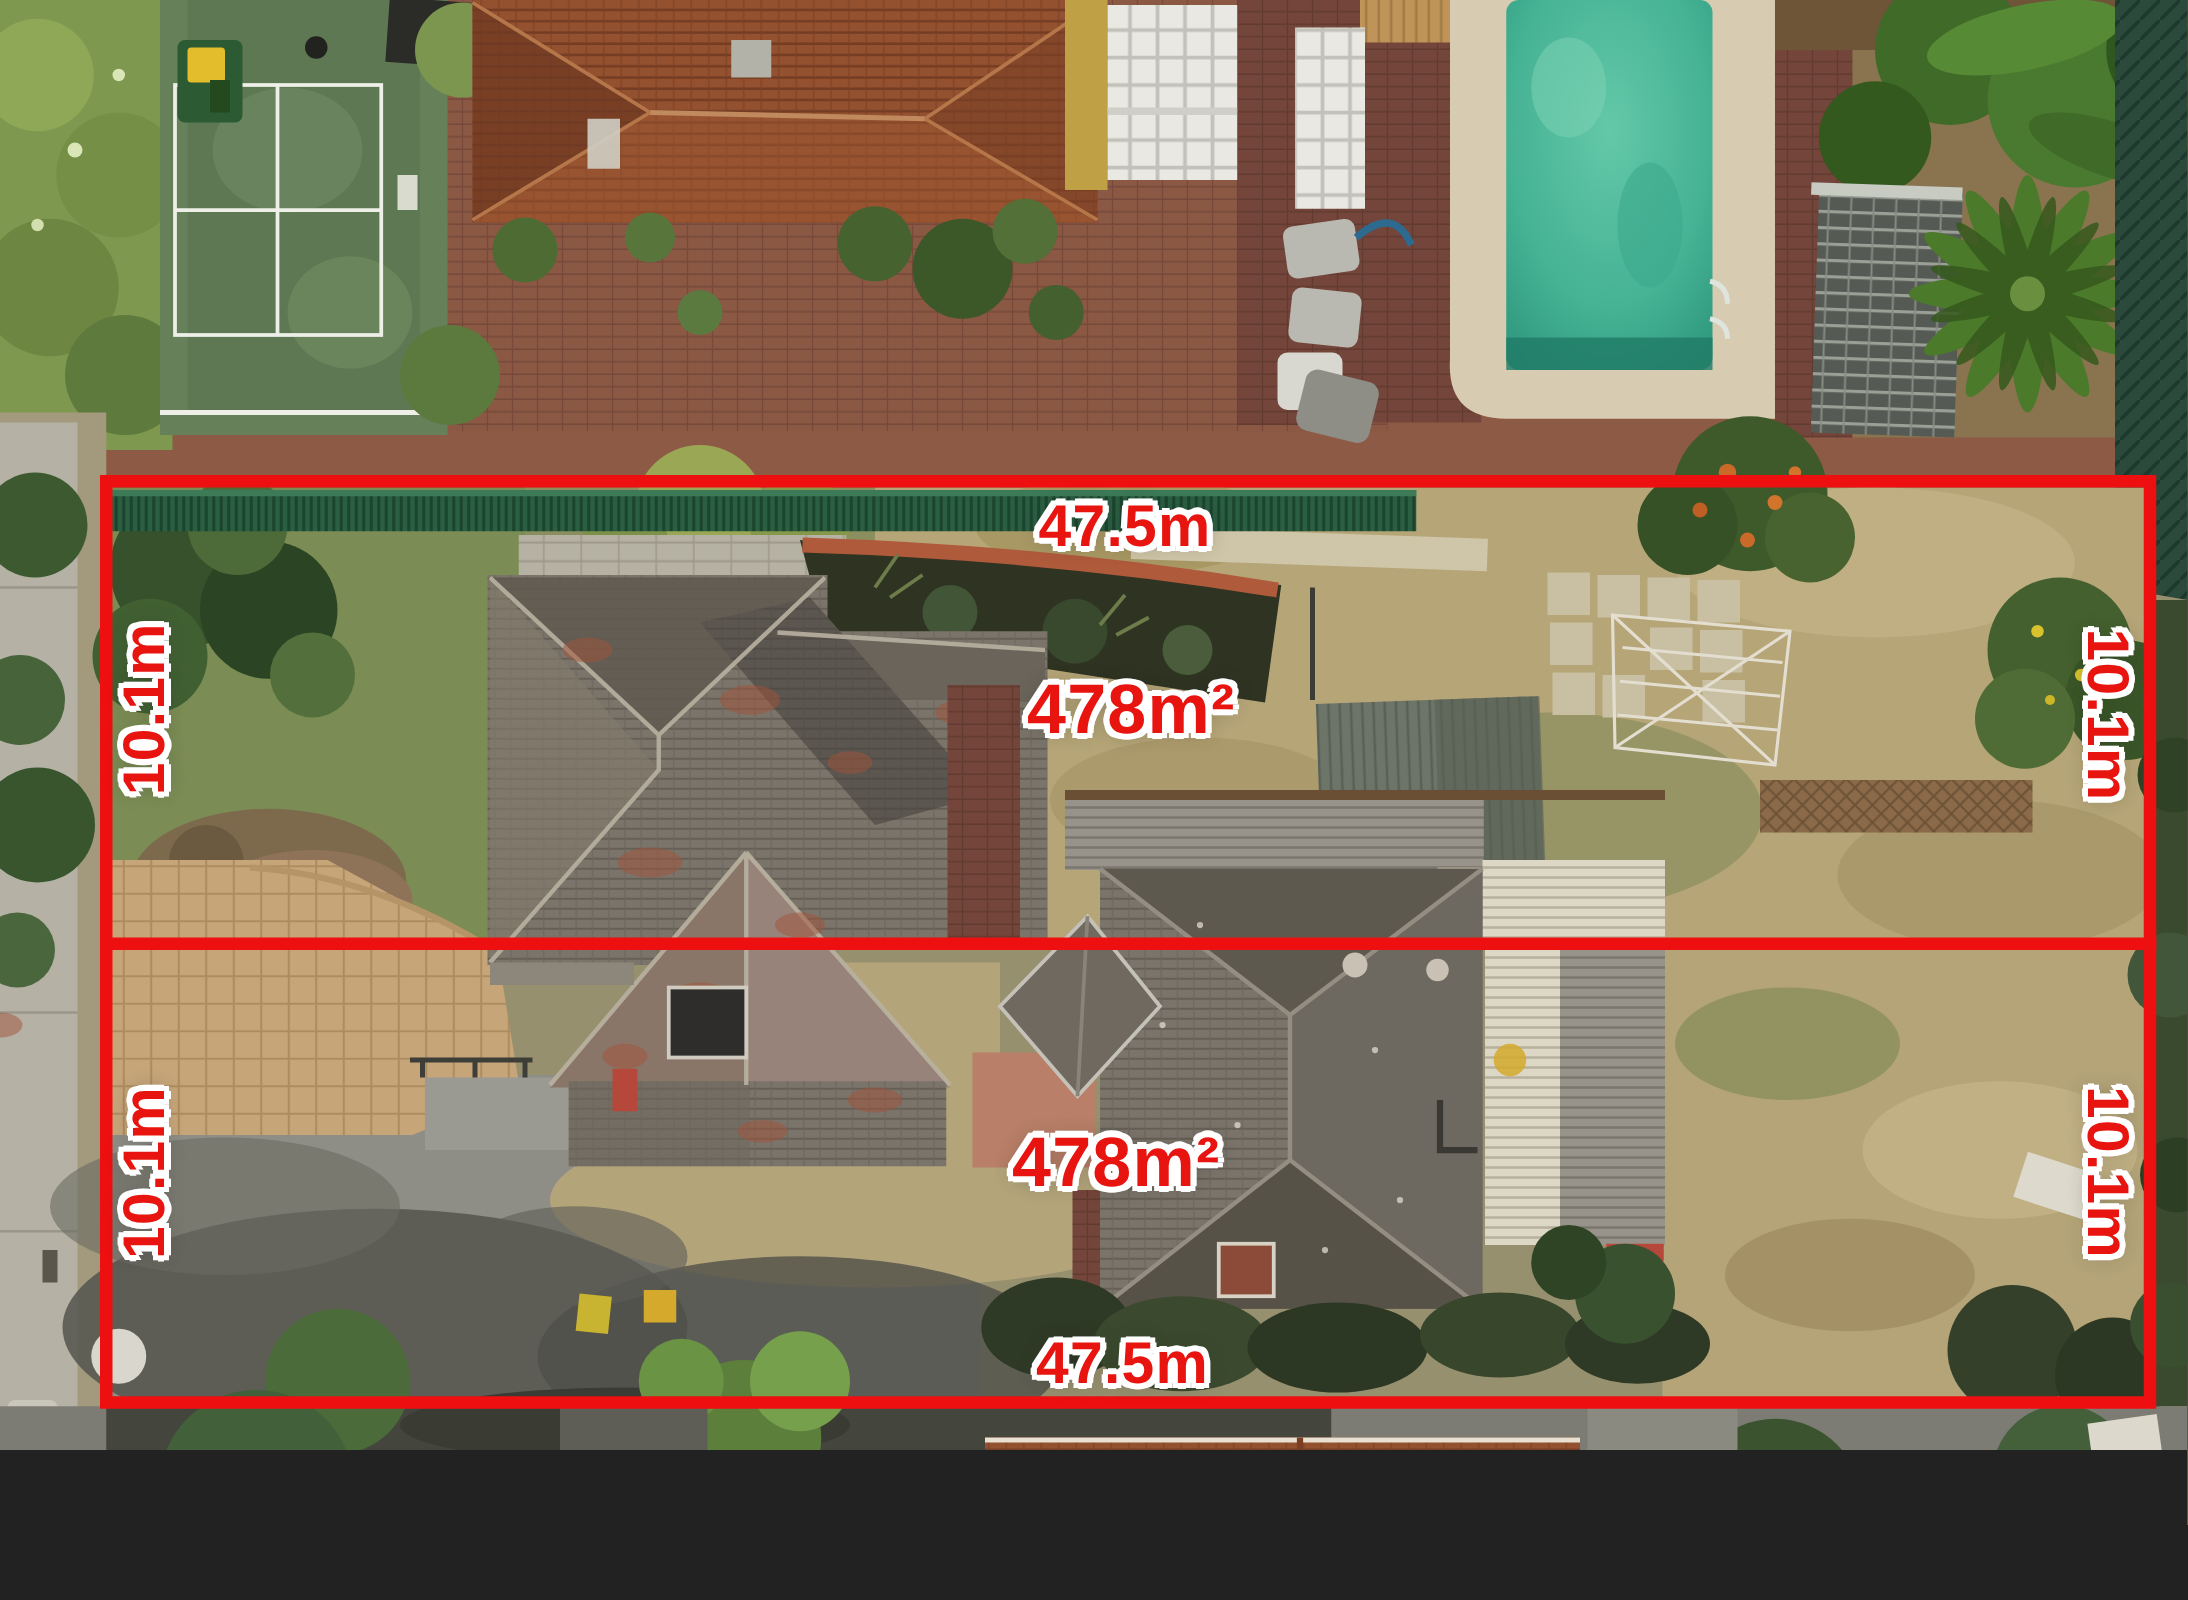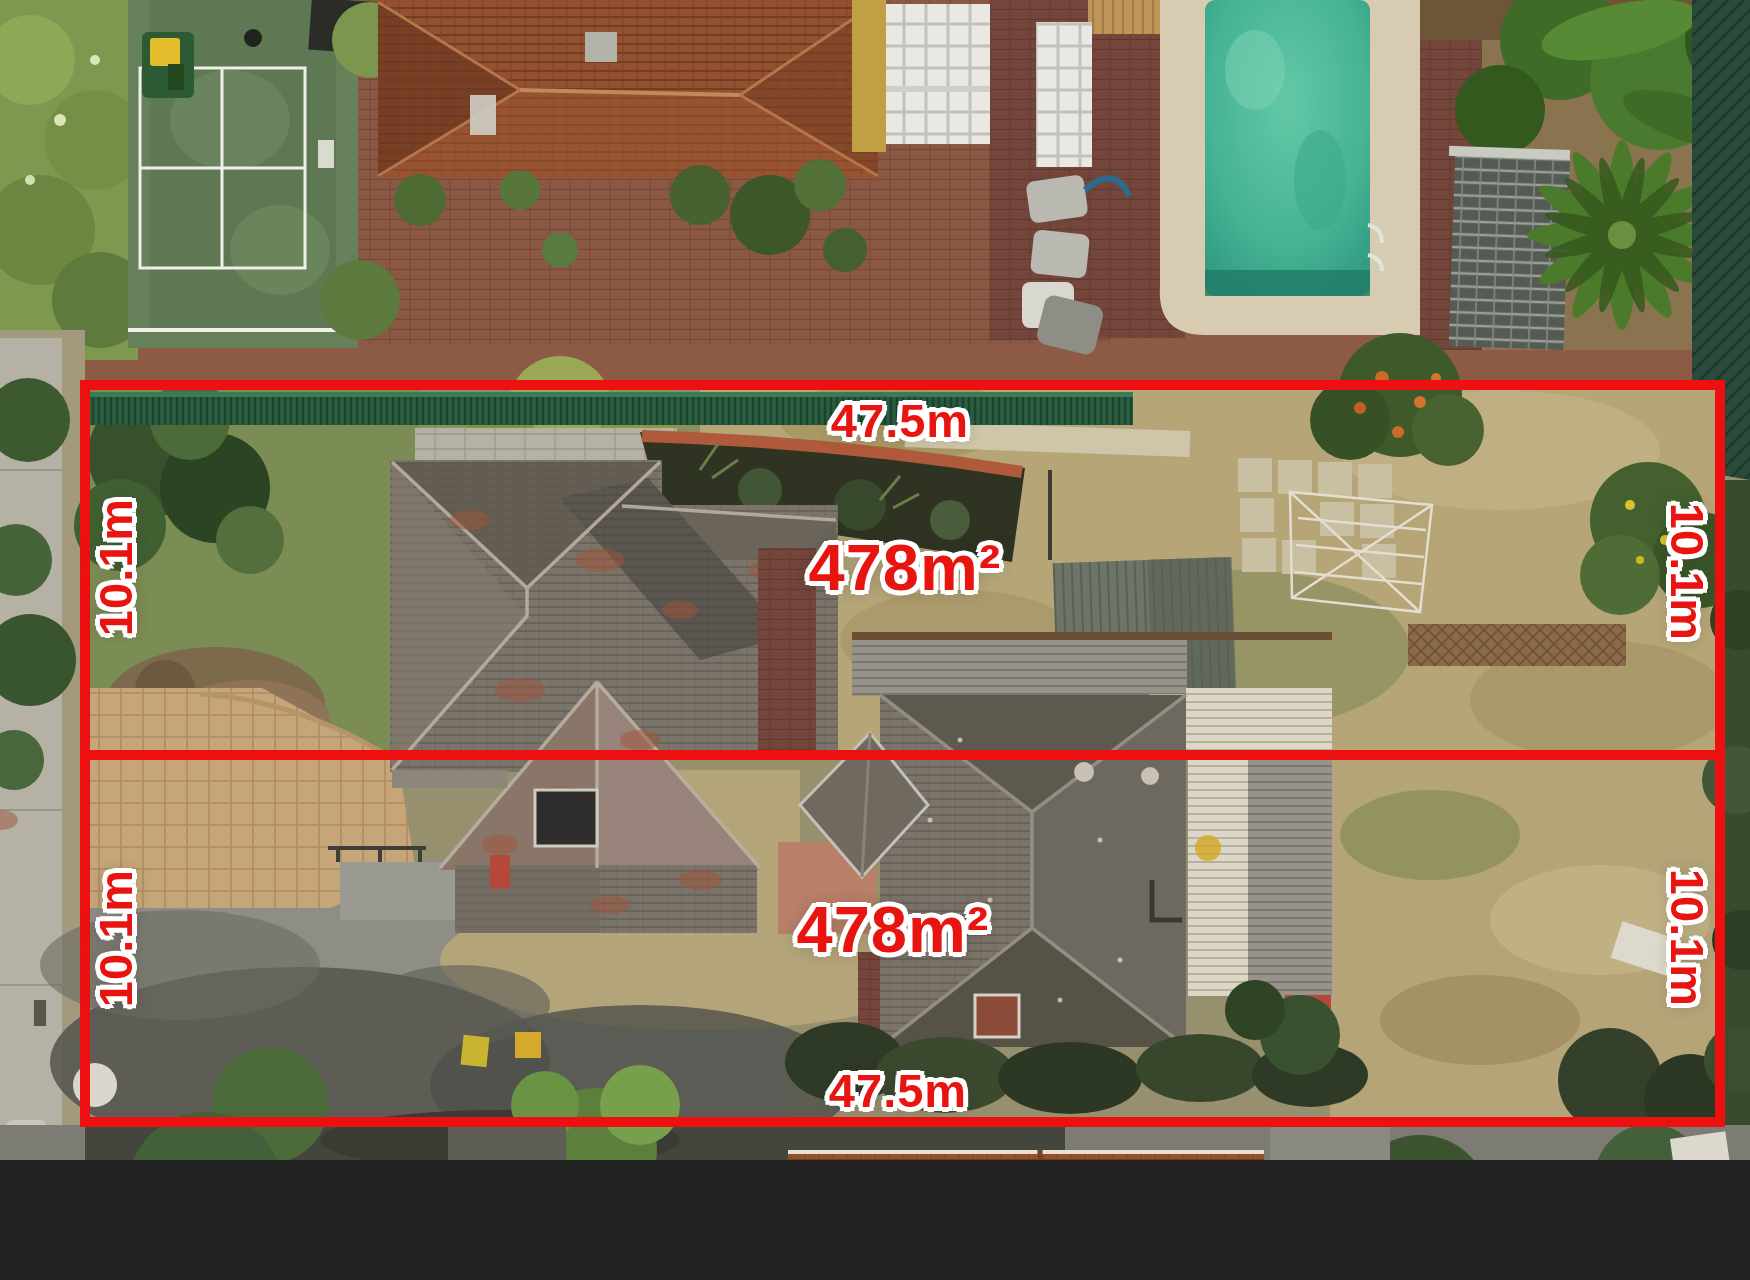--- a/index.html
+++ b/index.html
@@ -12,21 +12,21 @@
   .bound{position:absolute;box-sizing:border-box;pointer-events:none;}
   .meas{
     position:absolute;font-weight:700;color:#e8140f;white-space:nowrap;
     text-shadow:
       -4px -4px 0 #fff, 4px -4px 0 #fff, -4px 4px 0 #fff, 4px 4px 0 #fff,
       -5px 0 0 #fff, 5px 0 0 #fff, 0 -5px 0 #fff, 0 5px 0 #fff,
       0 0 16px rgba(40,40,40,.45);
     letter-spacing:1px;
   }
   .meas.len{font-size:47px;}
-  .meas.area{font-size:65px;}
+  .meas.area{font-size:56px;}
   .c{transform:translate(-50%,-50%);}
   .rl{transform:translate(-50%,-50%) rotate(-90deg);}
   .rr{transform:translate(-50%,-50%) rotate(90deg);}
 </style>
 </head>
 <body>
 
 <div id="stage">
 
   <svg id="photo" viewBox="0 0 1750 1280" preserveAspectRatio="none">

